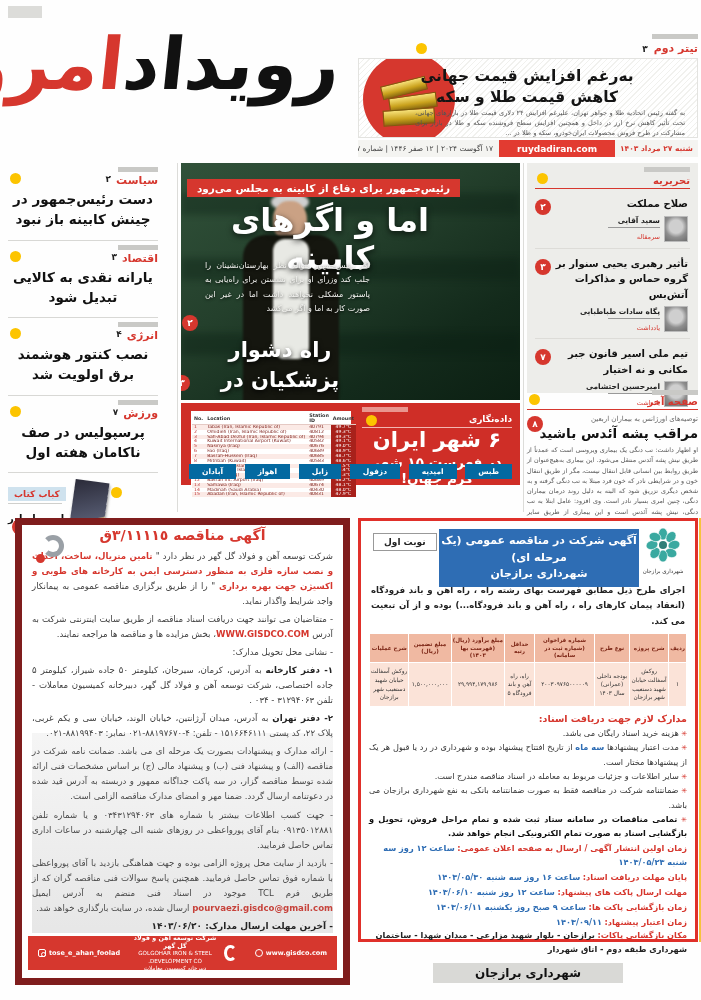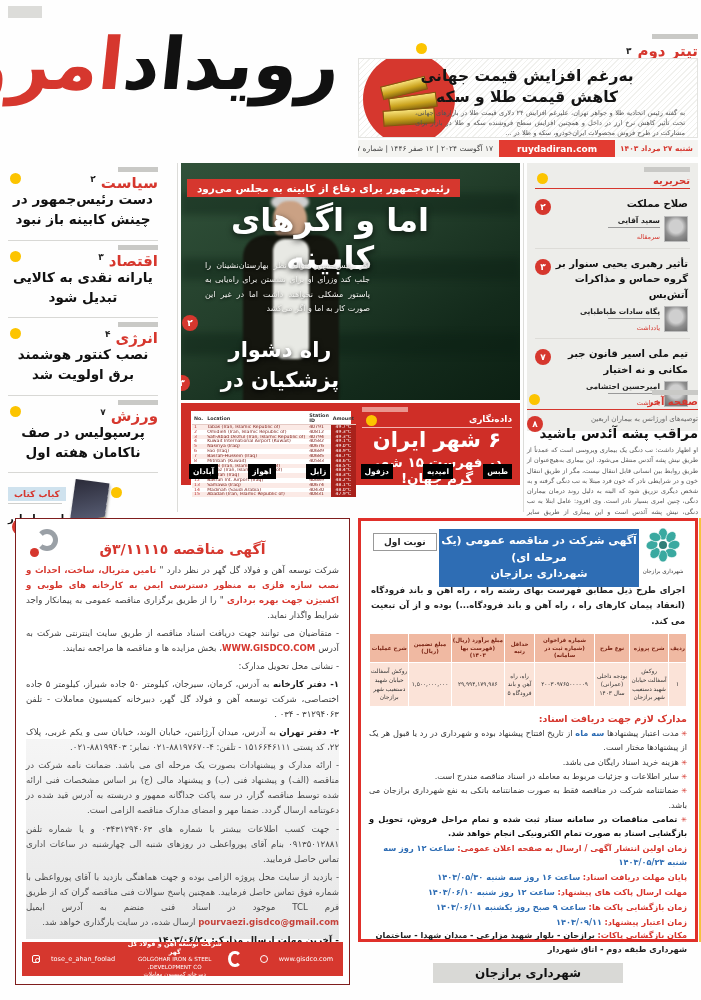--- a/index.html
+++ b/index.html
@@ -2,21 +2,21 @@
 <html lang="fa" dir="rtl"><head>
 <meta charset="utf-8">
 <style>
   * { margin:0; padding:0; box-sizing:border-box; }
   html,body { background:#e9e9e6; font-family:"DejaVu Sans", sans-serif; }
   .page { position:relative; width:701px; height:1000px; background:#fefefe; margin:0 auto; overflow:hidden; direction:rtl; }
 
   
   .ydot { width:11px; height:11px; border-radius:50%; background:#fcc400; display:inline-block; }
   .minibar { width:46px; height:5px; background:#c9c9c6; }
-  .seclabel { color:#d6372e; font-weight:bold; font-size:15px; }
+  .seclabel { color:#d6372e; font-weight:bold; font-size:11px; }
   .pnum { color:#222; font-weight:bold; font-size:9px; }
   .redcircle { width:16px; height:16px; border-radius:50%; background:#d6372e; color:#fff; font-size:9px; font-weight:bold; display:flex; align-items:center; justify-content:center; }
 
   
   .corner-box { position:absolute; right:660px; top:6px; left:8px; width:34px; height:12px; background:#dcdcd9; }
   .logo { position:absolute; top:14px; left:40px; width:300px; text-align:center; font-weight:bold;
           font-size:72px; line-height:1.4; transform:skewX(-6deg); letter-spacing:-4px; }
   .logo .b { color:#111; } .logo .r { color:#d6372e; }
 
   
@@ -72,32 +72,32 @@
   
   .datapanel { position:absolute; top:403px; left:181px; width:339px; height:82px; background:#cf2e27; }
   .dg-right { position:absolute; right:8px; top:4px; width:150px; color:#fff; }
   .dg-right .minibar { background:#e9968f; margin-right:auto; }
   .dg-label-row { position:relative; height:14px; margin-top:2px; border-bottom:1px solid #f3b6b1; }
   .dg-label-row .lbl { position:absolute; right:0; top:0; font-size:9px; font-weight:bold; color:#fff; }
   .dg-label-row .ydot { position:absolute; left:4px; top:1px; }
   .dg-t1 { text-align:center; font-size:21px; font-weight:bold; }
   .dg-t2 { text-align:center; font-size:13.5px; font-weight:bold; margin-top:2px; }
   .chips { position:absolute; left:8px; right:8px; bottom:6px; display:flex; gap:4px; justify-content:space-between; direction:rtl; }
-  .chip-city { background:#000000; color:#fff; font-size:7.5px; font-weight:bold; padding:3px 4px; }
+  .chip-city { background:#0369a1; color:#fff; font-size:7.5px; font-weight:bold; padding:3px 13px; }
 
   .hot-table { position:absolute; left:10px; top:8px; width:160px; height:78px; background:#fff; border:1px solid #fff; font-size:4.6px; direction:ltr; color:#7a1a14; }
   .hot-table table { width:100%; border-collapse:collapse; }
   .hot-table th { text-align:left; font-size:4.8px; color:#333; padding:1px 2px; border-bottom:1px solid #e5c9c4; }
   .hot-table td { padding:0 2px; line-height:1.05; white-space:nowrap; overflow:hidden; }
   .hot-table tr:nth-child(odd) td { background:#fbeae6; }
   .hot-table td.val { background:#a8211b !important; color:#fff; text-align:center; }
   .hot-table td.num { color:#b33; }
 
   
-  .edpanel { position:absolute; top:163px; left:527px; width:171px; height:268px; background:#ededea; padding:6px 8px; }
+  .edpanel { position:absolute; top:163px; left:527px; width:171px; height:230px; background:#ededea; padding:6px 8px; }
   .ed-head { position:relative; height:20px; border-bottom:1px solid #d6372e; }
   .ed-head .minibar { position:absolute; right:0; top:-2px; }
   .ed-head .lbl { position:absolute; right:0; top:6px; font-size:10px; font-weight:bold; color:#d6372e; }
   .ed-head .ydot { position:absolute; left:2px; top:4px; }
   .ed-item { position:relative; padding:7px 2px 6px 0; border-bottom:1px solid #dddcd8; }
   .ed-item:last-child { border-bottom:none; }
   .ed-title { font-size:10px; font-weight:bold; color:#111; line-height:1.55; padding-left:20px; }
   .ed-meta { display:flex; align-items:center; gap:4px; margin-top:4px; }
   .ed-photo { width:24px; height:26px; background:radial-gradient(circle at 50% 40%, #cfcfcf 0 36%, #8f8f8f 60%, #6d6d6d); border:1px solid #bbb; }
   .ed-author { font-size:7.5px; color:#222; font-weight:bold; }
@@ -112,35 +112,35 @@
   .lp-head .ydot { position:absolute; left:2px; top:2px; }
   .lp-kicker { font-size:7px; color:#666; margin-top:5px; padding-left:18px; }
   .lp-num { position:absolute; left:0; top:24px; }
   .lp-title { font-size:13.5px; font-weight:bold; color:#111; margin-top:2px; }
   .lp-body { font-size:6.4px; color:#555; text-align:justify; line-height:1.6; margin-top:4px; }
 
   
   .vrule { position:absolute; width:1px; background:#dcdcd9; top:163px; height:349px; }
 
   
-  .adL { position:absolute; top:518px; right:351px; left:15px; width:335px; height:467px; border:1px solid #7f1d1d; background:#fff; padding:20px 10px 0; }
+  .adL { position:absolute; top:518px; right:351px; left:15px; width:335px; height:467px; border:7px solid #7f1d1d; background:#fff; padding:0 10px 0; }
   .adL-logo { position:absolute; left:12px; top:10px; width:30px; height:30px; }
   .adL-logo .ring { position:absolute; right:0; top:0; width:22px; height:22px; border:5px solid #9aa0a6; border-radius:50%; border-left-color:transparent; }
   .adL-logo .dot { position:absolute; left:2px; bottom:2px; width:9px; height:9px; border-radius:50%; background:#d6372e; }
   .adL-title { text-align:center; color:#d6372e; font-weight:bold; font-size:14px; margin:2px 40px 6px 40px; }
   .adL p { font-size:8.6px; line-height:1.75; color:#3c3c3c; text-align:justify; margin-bottom:3px; }
   .adL .red { color:#d6372e; font-weight:bold; }
   .adL .bld { font-weight:bold; color:#222; }
   .adL .deadline { font-weight:bold; color:#111; font-size:9px; }
   .adL-water { position:absolute; left:10px; right:10px; bottom:45px; height:200px; background:linear-gradient(180deg,rgba(160,160,160,.10),rgba(120,120,120,.18)); pointer-events:none; }
   .adL-footer { position:absolute; left:6px; right:6px; bottom:8px; height:34px; background:#d6372e; color:#fff; display:flex; align-items:center; justify-content:space-between; padding:0 10px; direction:rtl; }
   .adL-footer .co { text-align:center; font-size:5.6px; line-height:1.3; }
   .adL-footer .co .fa { font-size:6.4px; font-weight:bold; }
   .adL-footer .dlogo { width:16px; height:16px; border:3px solid #fff; border-radius:50%; border-right-color:transparent; margin:0 6px; }
-  .adL-footer .handle, .adL-footer .site { font-size:6.5px; direction:ltr; display:flex; align-items:flex-start; gap:11px; }
+  .adL-footer .handle, .adL-footer .site { font-size:6.5px; direction:ltr; display:flex; align-items:flex-start; gap:3px;font-weight:bold; }
   .icon-globe, .icon-ig { width:8px; height:8px; border:1px solid #fff; border-radius:50%; display:inline-block; }
   .icon-ig { border-radius:2px; position:relative; }
   .icon-ig::after { content:""; position:absolute; left:2px; top:2px; width:3px; height:3px; border:1px solid #fff; border-radius:50%; }
   .dash { flex:1; border-top:1px solid rgba(255,255,255,.6); margin:0 6px; }
 
   
   .adR { position:absolute; top:518px; left:358px; width:340px; height:424px; border:3px solid #e0302a; background:#fff; padding:6px 8px; }
   .adR-head { position:relative; height:52px; }
   .adR-title { position:absolute; right:48px; left:70px; top:2px; background:#2e6db4; color:#fff; text-align:center; font-weight:bold; font-size:11px; line-height:1.5; padding:4px 2px; }
   .adR-turn { position:absolute; left:4px; top:6px; border:1px solid #999; font-size:9px; font-weight:bold; padding:3px 10px; color:#222; background:#fff; }
@@ -549,22 +549,22 @@
             <td>راه، راه آهن و باند فرودگاه ۵</td>
             <td>۲۹,۹۹۴,۱۷۹,۹۸۶</td>
             <td>۱,۵۰۰,۰۰۰,۰۰۰</td>
             <td>روکش آسفالت خیابان شهید دستغیب شهر برازجان</td>
           </tr>
         </tbody>
     </table>
     <div class="adR-docs-title">مدارک لازم جهت دریافت اسناد:</div>
     <div class="adR-bullets">
 
-    <div><span class="star">✳ </span><span>مدت اعتبار پیشنهادها </span><span class="hl">سه ماه</span><span> از تاریخ افتتاح پیشنهاد بوده و شهرداری در رد یا قبول هر یک از پیشنهادها مختار است.</span></div>
-        <div><span class="star">✳ </span><span>هزینه خرید اسناد رایگان می باشد.</span><span class="hl"></span><span></span></div>
+    <div><span class="star">✳ </span><span>هزینه خرید اسناد رایگان می باشد.</span><span class="hl"></span><span></span></div>
+        <div><span class="star">✳ </span><span>مدت اعتبار پیشنهادها </span><span class="hl">سه ماه</span><span> از تاریخ افتتاح پیشنهاد بوده و شهرداری در رد یا قبول هر یک از پیشنهادها مختار است.</span></div>
         <div><span class="star">✳ </span><span>سایر اطلاعات و جزئیات مربوط به معامله در اسناد مناقصه مندرج است.</span><span class="hl"></span><span></span></div>
         <div><span class="star">✳ </span><span>ضمانتنامه شرکت در مناقصه فقط به صورت ضمانتنامه بانکی به نفع شهرداری برازجان می باشد.</span><span class="hl"></span><span></span></div>
         <div><span class="star">✳ </span><span>تمامی مناقصات در سامانه ستاد ثبت شده و تمام مراحل فروش، تحویل و بازگشایی اسناد به صورت تمام الکترونیکی انجام خواهد شد.</span><span class="hl"></span><span></span></div>
       </div>
     <div class="adR-sched">
 
     <div><span class="sl">زمان اولین انتشار آگهی / ارسال به صفحه اعلان عمومی:</span> <span class="sv">ساعت ۱۲ روز سه شنبه ۱۴۰۳/۰۵/۲۳</span></div>
         <div><span class="sl">پایان مهلت دریافت اسناد:</span> <span class="sv">ساعت ۱۶ روز سه شنبه ۱۴۰۳/۰۵/۳۰</span></div>
         <div><span class="sl">مهلت ارسال پاکت های پیشنهاد:</span> <span class="sv">ساعت ۱۲ روز شنبه ۱۴۰۳/۰۶/۱۰</span></div>
         <div><span class="sl">زمان بازگشایی پاکت ها:</span> <span class="sv">ساعت ۹ صبح روز یکشنبه ۱۴۰۳/۰۶/۱۱</span></div>

